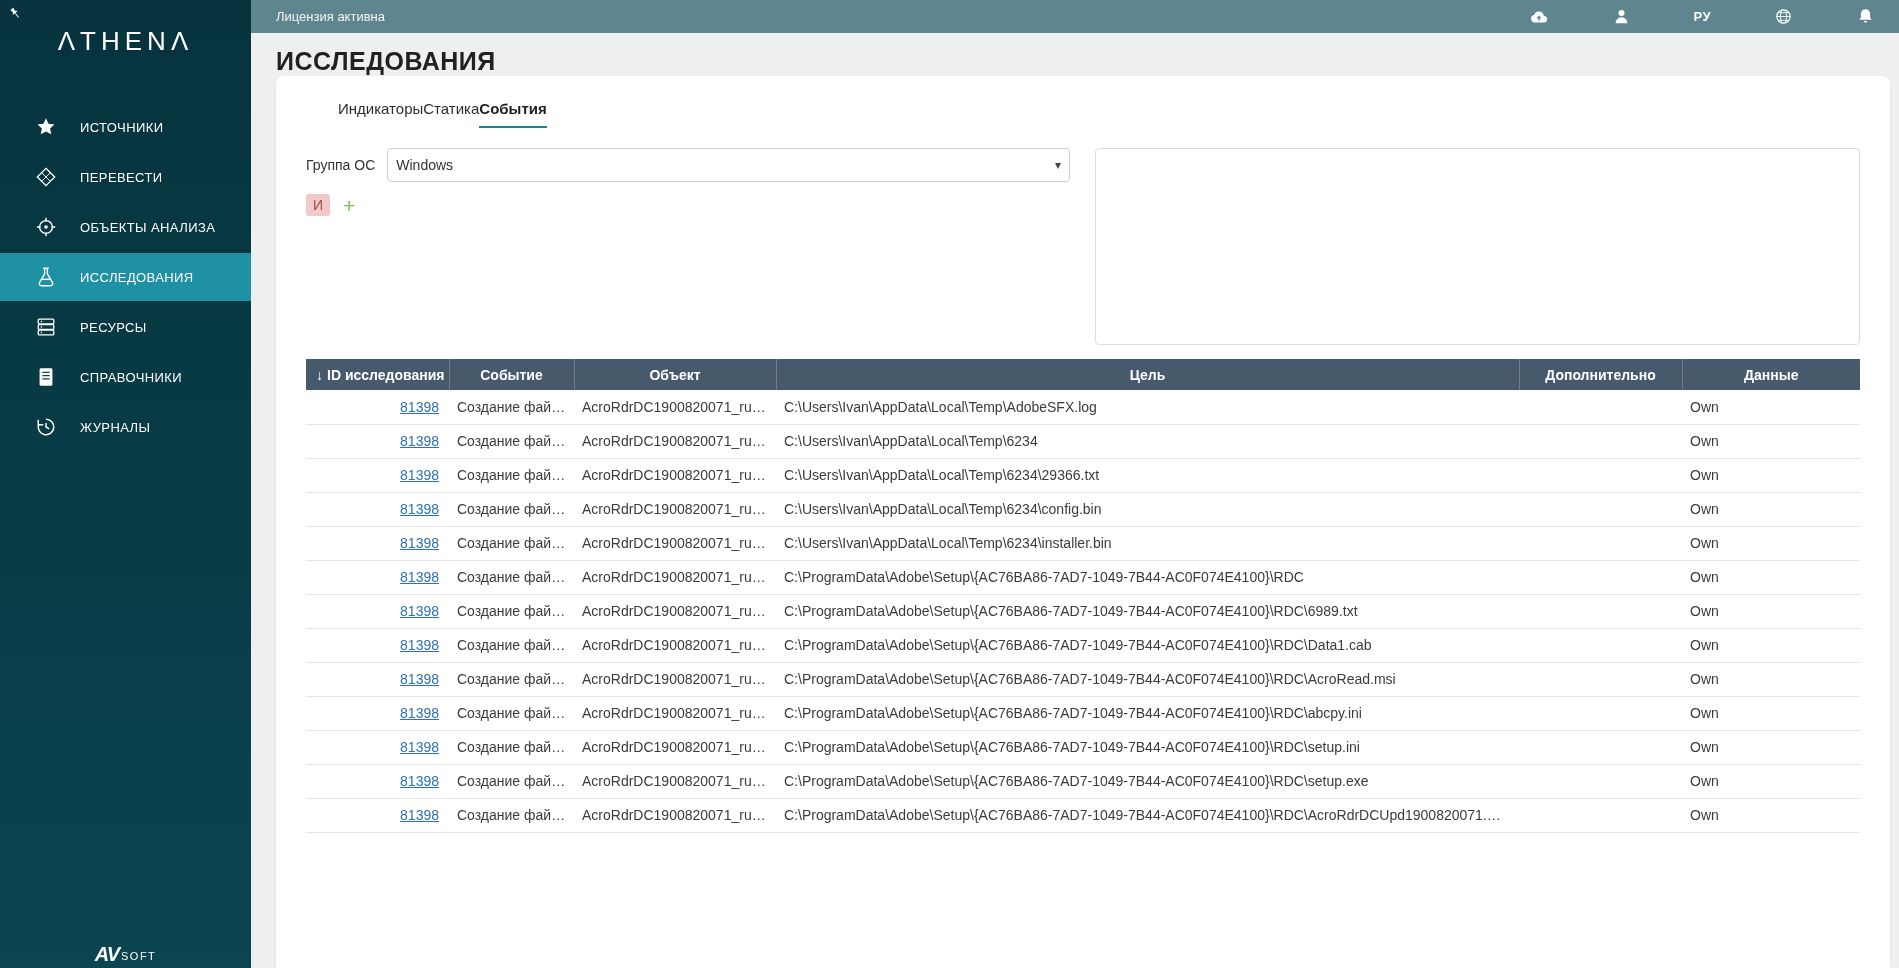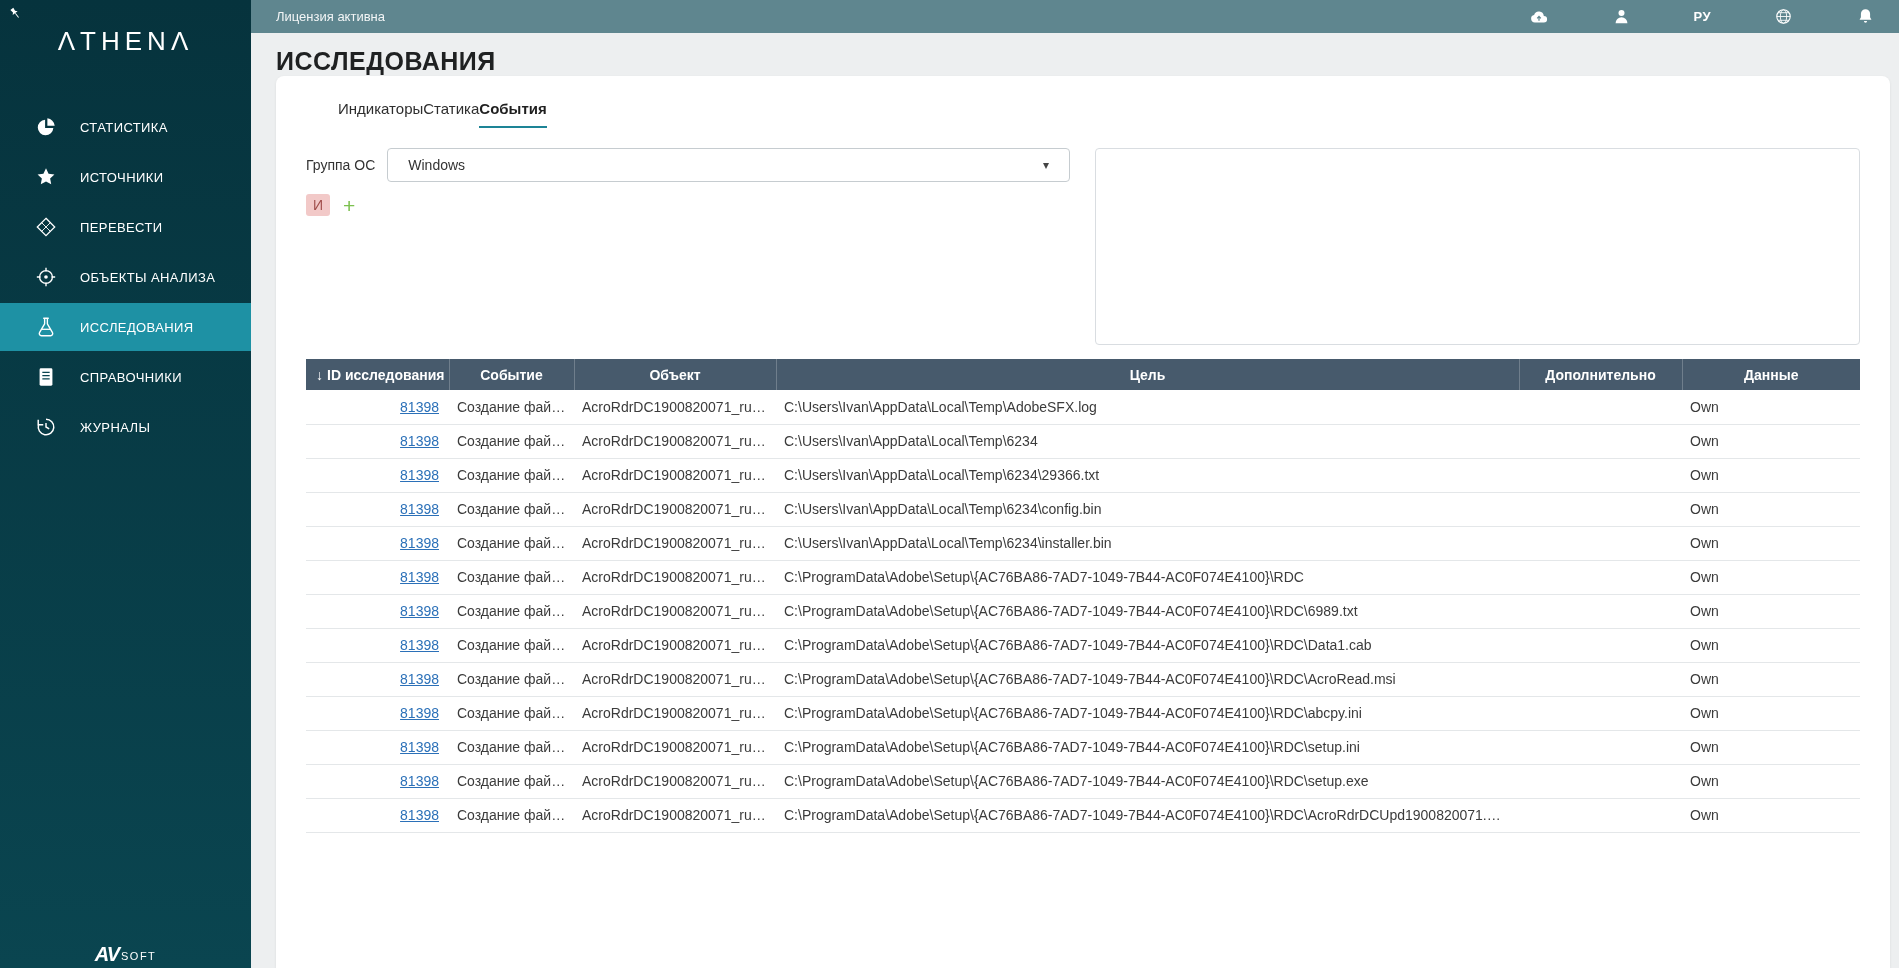--- a/index.html
+++ b/index.html
@@ -37,21 +37,21 @@
   .card { flex:1; margin:0 9px 0 25px; background:#ffffff; border-radius:8px 8px 0 0; box-shadow:0 1px 3px rgba(0,0,0,0.08); padding:24px 30px 0 30px; overflow:hidden; }
 
   .subtabs { margin-left:32px; display:flex; }
   .subtab { font-size:15px; color:#2e2e2e; padding-bottom:9px; cursor:pointer; border-bottom:2px solid transparent; }
   .subtab.active { font-weight:bold; color:#1f1f1f; border-bottom:2px solid #1d8496; }
 
   .filter-section { margin-top:20px; display:flex; justify-content:space-between; align-items:flex-start; }
   .filter-left { width:764px; }
   .os-row { display:flex; align-items:center; gap:12px; }
   .os-label { font-size:14px; color:#333; white-space:nowrap; }
-  .os-select { flex:1; height:34px; background:#fff; border:1px solid #c6ccd0; border-radius:4px; display:flex; align-items:center; justify-content:space-between; padding:0 20px; font-size:14px; color:#333; cursor:pointer;gap:13px; }
+  .os-select { flex:1; height:34px; background:#fff; border:1px solid #c6ccd0; border-radius:4px; display:flex; align-items:center; justify-content:space-between; padding:0 8px; font-size:14px; color:#333; cursor:pointer;gap:13px; }
   .chevron { font-size:12px; color:#444; }
   .chip-row { margin-top:12px; display:flex; align-items:center; gap:13px; }
   .chip { background:#f2c9c8; color:#a14f4c; font-size:14px; padding:3px 7px; border-radius:3px; cursor:pointer; }
   .plus-btn { color:#7cc14f; font-size:21px; line-height:1; cursor:pointer; background:none; border:none; font-family:inherit; }
 
   .filter-right { width:765px; }
   .filter-box { height:197px; border:1px solid #d9dde1; border-radius:4px; background:#fff; }
   .filter-actions { margin-top:17px; display:flex; justify-content:space-between; }
   .btn-pill { background:#fff; border:1px solid #8fa6b2; border-radius:17px; padding:7px 20px; font-size:14px; color:#2e4d59; letter-spacing:0.3px; cursor:pointer; font-family:inherit; }
 
@@ -76,29 +76,20 @@
           <path d="M9 2.5h6l-.9 5.6 2.9 3H7l2.9-3z" fill="#fff"></path>
           <path d="M12 11.5v8.5" stroke="#fff" stroke-width="1.6"></path>
         </svg>
     </span>
     <div class="logo">ΛTHENΛ</div>
 
     <div class="side-menu">
       <div class="side-item">
         <span class="icon">
           <svg viewBox="0 0 24 24" width="22" height="22">
-              <path d="M11 4a8.5 8.5 0 1 0 9 9h-9z" fill="#fff"></path>
-              <path d="M13.5 2.5a9 9 0 0 1 8 8h-8z" fill="#fff"></path>
-            </svg>
-        </span>
-        <span>СТАТИСТИКА</span>
-      </div>
-      <div class="side-item">
-        <span class="icon">
-          <svg viewBox="0 0 24 24" width="22" height="22">
               <path d="M12 2.5l2.8 5.9 6.4.8-4.7 4.4 1.2 6.3-5.7-3.1-5.7 3.1 1.2-6.3L2.8 9.2l6.4-.8z" fill="#fff"></path>
             </svg>
         </span>
         <span>ИСТОЧНИКИ</span>
       </div>
       <div class="side-item">
         <span class="icon">
           <svg viewBox="0 0 24 24" width="22" height="22">
               <path d="M12 2.5L21.5 12 12 21.5 2.5 12z" fill="none" stroke="#fff" stroke-width="1.4"></path>
               <path d="M7.2 7.2l9.6 9.6M7.2 16.8l9.6-9.6" stroke="#fff" stroke-width="1"></path>
@@ -117,20 +108,33 @@
         <span>ОБЪЕКТЫ АНАЛИЗА</span>
       </div>
       <div class="side-item active">
         <span class="icon">
           <svg viewBox="0 0 24 24" width="22" height="22">
               <path d="M9.5 2.5h5M10.5 2.5v6L4.9 18.2a2.3 2.3 0 0 0 2 3.3h10.2a2.3 2.3 0 0 0 2-3.3L13.5 8.5v-6" fill="none" stroke="#fff" stroke-width="1.5" stroke-linecap="round" stroke-linejoin="round"></path>
               <path d="M7.6 14.5h8.8" stroke="#fff" stroke-width="1.4"></path>
             </svg>
         </span>
         <span>ИССЛЕДОВАНИЯ</span>
+      </div>
+      <div class="side-item">
+        <span class="icon">
+          <svg viewBox="0 0 24 24" width="22" height="22">
+              <rect x="3.5" y="3.5" width="17" height="5" rx="1" fill="none" stroke="#fff" stroke-width="1.4"></rect>
+              <rect x="3.5" y="9.5" width="17" height="5" rx="1" fill="none" stroke="#fff" stroke-width="1.4"></rect>
+              <rect x="3.5" y="15.5" width="17" height="5" rx="1" fill="none" stroke="#fff" stroke-width="1.4"></rect>
+              <circle cx="7" cy="6" r="0.9" fill="#fff"></circle>
+              <circle cx="7" cy="12" r="0.9" fill="#fff"></circle>
+              <circle cx="7" cy="18" r="0.9" fill="#fff"></circle>
+            </svg>
+        </span>
+        <span>РЕСУРСЫ</span>
       </div>
       <div class="side-item">
         <span class="icon">
           <svg viewBox="0 0 24 24" width="22" height="22">
               <rect x="5" y="2.5" width="14" height="19" rx="1.5" fill="#fff"></rect>
               <path d="M8 7h8M8 10.5h8M8 14h8" stroke="#0a4550" stroke-width="1.4"></path>
             </svg>
         </span>
         <span>СПРАВОЧНИКИ</span>
       </div>

